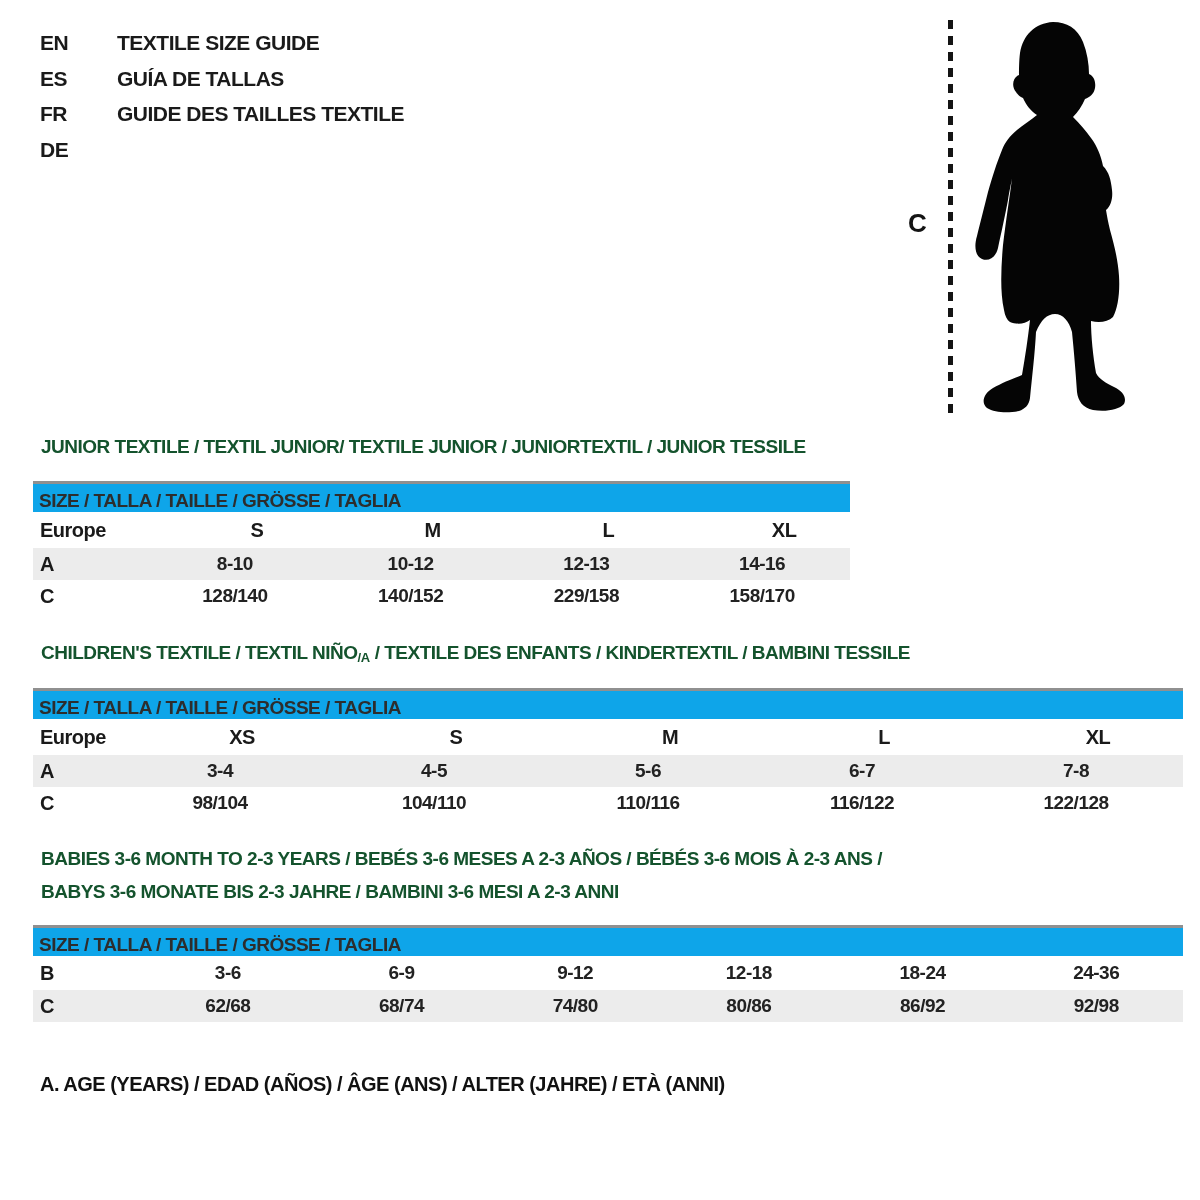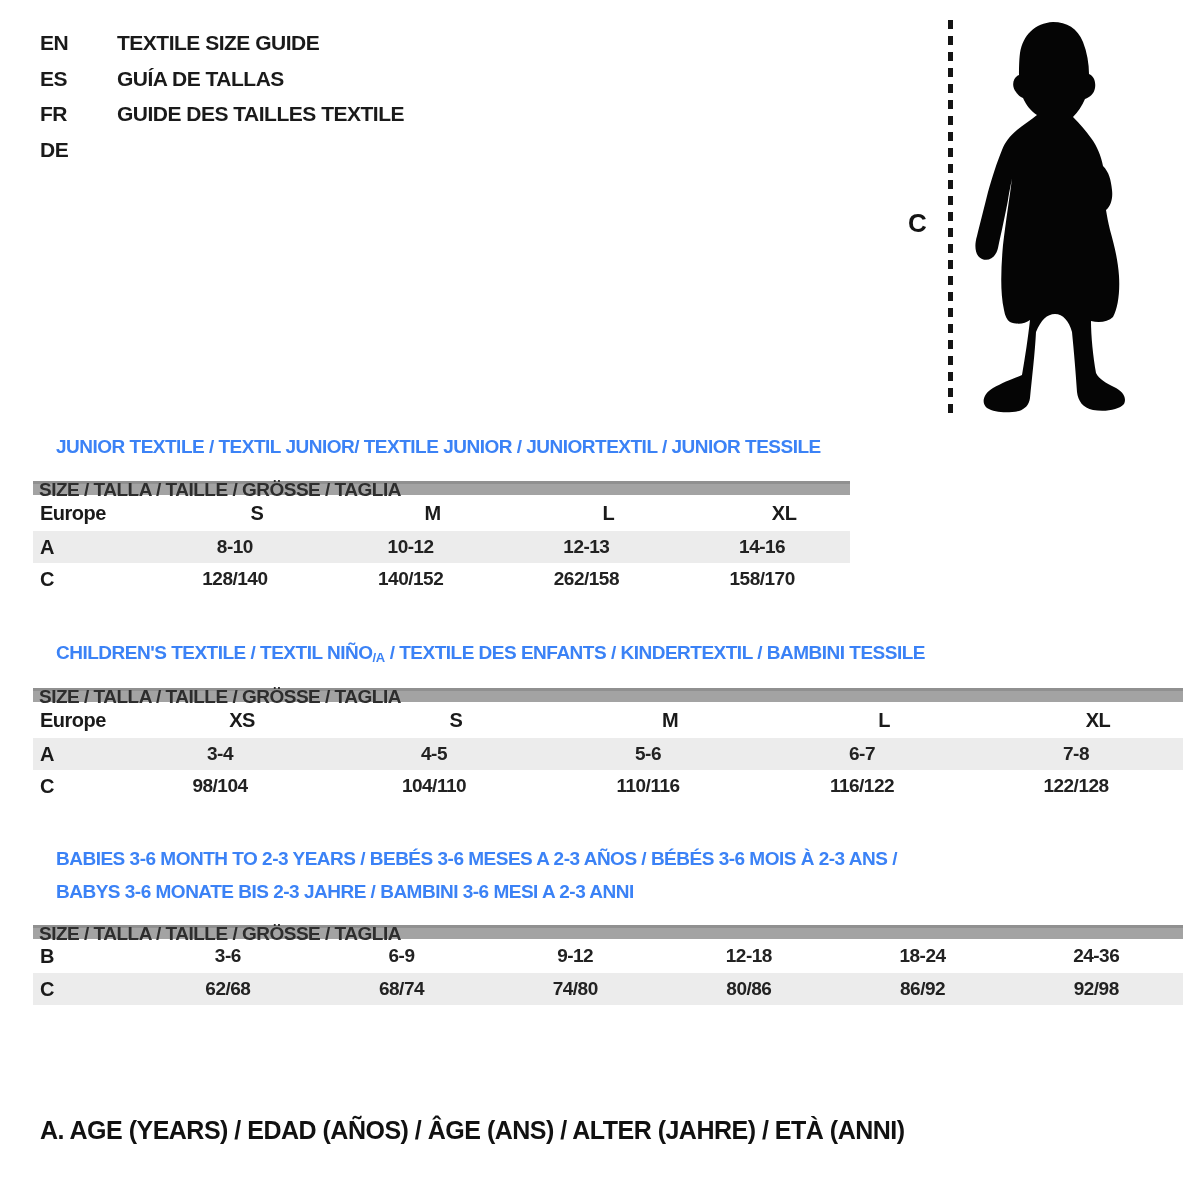--- a/index.html
+++ b/index.html
@@ -21,52 +21,52 @@
 
   
   .dash-line {
     position:absolute; left:948px; top:20px; width:5px; height:397px;
     background:repeating-linear-gradient(to bottom,#141414 0 9px,transparent 9px 16px);
   }
   .figure-label { position:absolute; left:908px; top:208px; font-size:26px; color:#141414; }
   .silhouette { position:absolute; left:973px; top:20px; width:170px; height:400px; }
 
   
-  .section-title { position:absolute; left:56px; font-size:19px; color:#3b82f6; white-space:nowrap;text-align:right; }
+  .section-title { position:absolute; left:41px; font-size:19px; color:#14532d; white-space:nowrap;text-align:right; }
   .title-junior   { top:436px; }
   .title-children { top:642px; }
   .title-babies-1 { top:848px; }
   .title-babies-2 { top:881px; }
   .sub-a { font-size:13px; vertical-align:-3px; letter-spacing:-0.3px; }
 
   
   .sg-table { position:absolute; left:33px; }
   .tbl-junior   { top:481px; width:817px; }
   .tbl-children { top:688px; width:1150px; }
   .tbl-babies   { top:925px; width:1150px; }
 
   .thead {
-    height:14px; background:#a3a3a3; border-top:3px solid #909090;
-    display:flex; align-items:center; padding-left:6px;
+    height:31px; background:#0ea5e9; border-top:3px solid #909090;
+    display:flex; align-items:flex-end; padding-left:6px;
     font-size:19px; color:#2d2d2d; white-space:nowrap;
   }
   .trow { display:flex; align-items:center; }
   .row-europe { height:36px; font-size:20px;gap:44px; }
   .row-data   { height:32px; font-size:19px; color:#222; }
   .row-b      { height:34px; }
   .shade      { background:#ececec; }
   .lbl  { padding-left:7px; font-size:20px; color:#1a1a1a; }
   .tbl-junior   .lbl { width:114px; }
   .tbl-children .lbl { width:80px;  }
   .tbl-babies   .lbl { width:108px; }
   .cell { flex:1; text-align:center; white-space:nowrap; }
 
   
   .footer-notes { position:absolute; left:40px; top:1068px; }
-  .note-line { height:33.5px; display:flex; align-items:center; font-size:25px; color:#111; white-space:nowrap;margin-top:46px; }
+  .note-line { height:33.5px; display:flex; align-items:center; font-size:20px; color:#111; white-space:nowrap; }
 </style>
 </head>
 <body>
 
 <div class="lang-block">
   <div class="lang-row">
     <span class="lang-code">EN</span>
     <span class="lang-title">TEXTILE SIZE GUIDE</span>
   </div>
   <div class="lang-row">
@@ -126,21 +126,21 @@
     <span class="lbl">A</span>
     <span class="cell">8-10</span>
     <span class="cell">10-12</span>
     <span class="cell">12-13</span>
     <span class="cell">14-16</span>
   </div>
   <div class="trow row-data">
     <span class="lbl">C</span>
     <span class="cell">128/140</span>
     <span class="cell">140/152</span>
-    <span class="cell">262/158</span>
+    <span class="cell">229/158</span>
     <span class="cell">158/170</span>
   </div>
 </div>
 
 <div class="section-title title-children">
   <span>CHILDREN'S TEXTILE / TEXTIL NIÑO</span><span class="sub-a">/A</span><span> / TEXTILE DES ENFANTS / KINDERTEXTIL / BAMBINI TESSILE</span>
 </div>
 <div class="sg-table tbl-children">
   <div class="thead">
     <span>SIZE / TALLA / TAILLE / GRÖSSE / TAGLIA</span>

